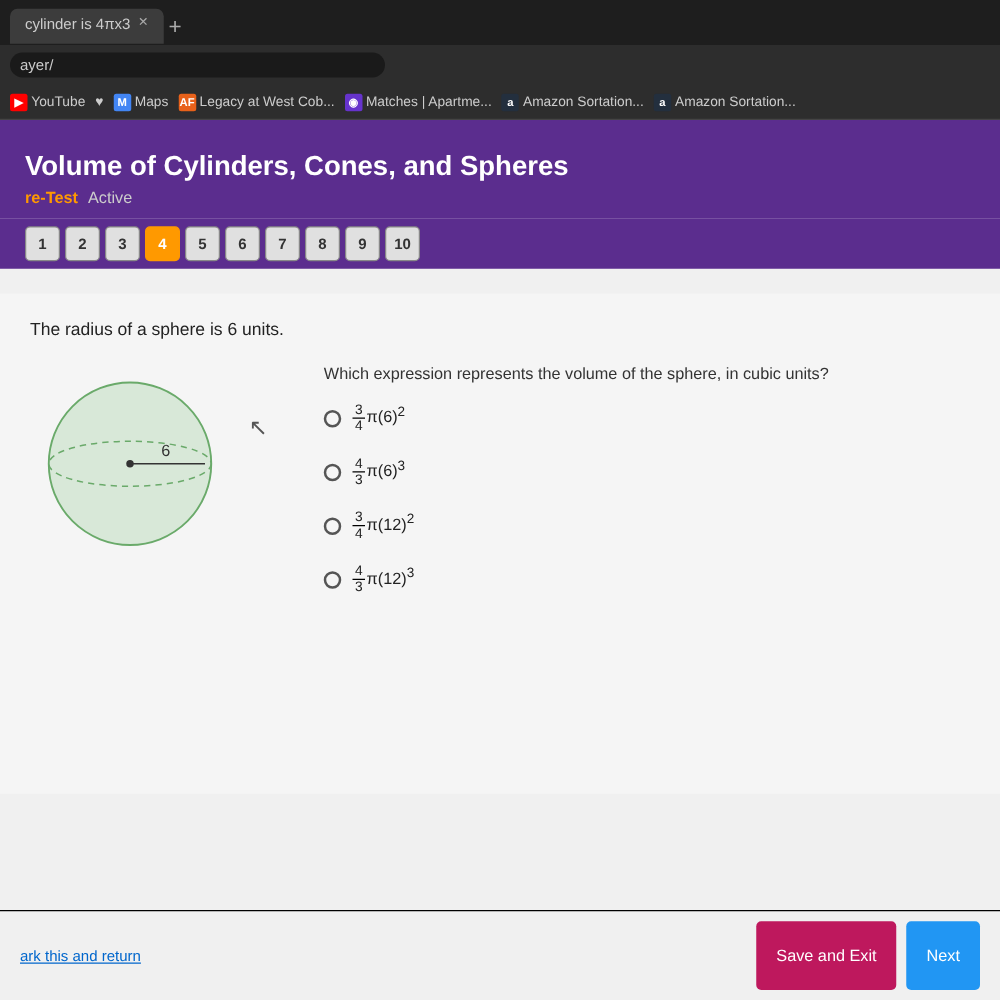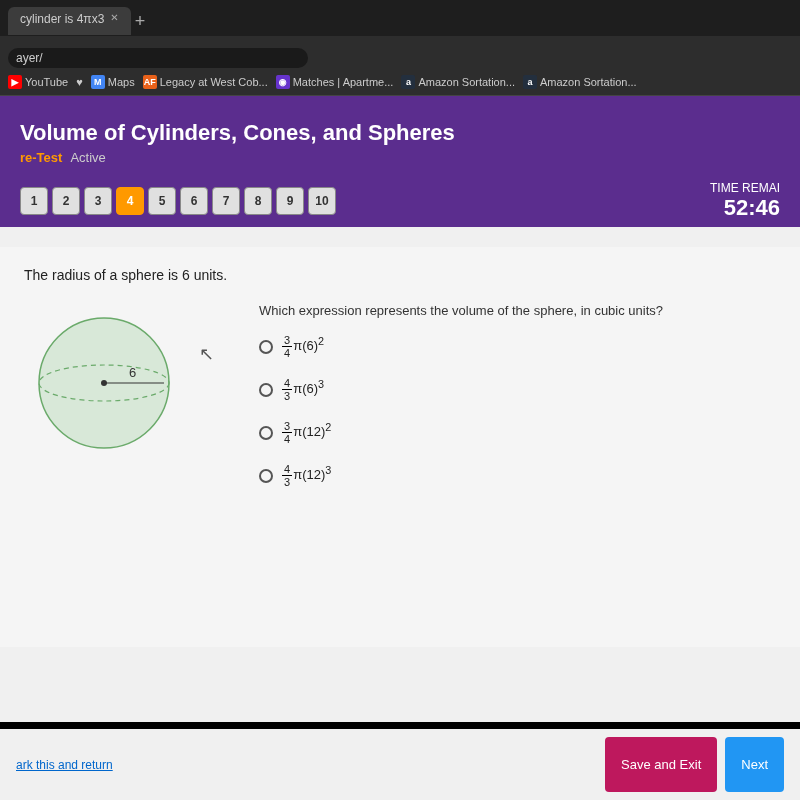--- a/index.html
+++ b/index.html
@@ -47,21 +47,21 @@
       color: #aaa;
       font-size: 18px;
       margin-left: 4px;
       cursor: pointer;
     }
 
     .address-bar {
       background: #2d2d2d;
       padding: 0 8px;
       display: flex;
-      align-items: flex-end;
+      align-items: center;
       height: 32px;
     }
 
     .address-input {
       background: #1a1a1a;
       color: #ccc;
       border: none;
       font-size: 12px;
       padding: 3px 8px;
       border-radius: 12px;
@@ -273,21 +273,21 @@
     .fraction .num { border-bottom: 1px solid #000; padding: 0 2px; }
     .fraction .den { padding: 0 2px; }
 
     
     .bottom-bar {
       position: absolute;
       bottom: 0;
       left: 0;
       right: 0;
       background: #f0f0f0;
-      border-top: 7px solid #000000;
+      border-top: 1px solid #000000;
       padding: 8px 16px;
       display: flex;
       align-items: center;
       justify-content: space-between;
     }
 
     .mark-return {
       color: #0066cc;
       font-size: 12px;
       cursor: pointer;
@@ -381,24 +381,20 @@
       <div class="q-btn">2</div>
       <div class="q-btn">3</div>
       <div class="q-btn active">4</div>
       <div class="q-btn">5</div>
       <div class="q-btn">6</div>
       <div class="q-btn">7</div>
       <div class="q-btn">8</div>
       <div class="q-btn">9</div>
       <div class="q-btn">10</div>
     </div>
-    <div>
-      <div class="time-remaining">TIME REMAI</div>
-      <div class="time-value">52:46</div>
-    </div>
   </div>
 
   <div class="question-area">
     <div class="question-text">The radius of a sphere is 6 units.</div>
 
     <div class="question-body">
 
       <div class="sphere-container">
         <svg class="sphere-svg" viewBox="0 0 160 160" xmlns="http://www.w3.org/2000/svg">
 

